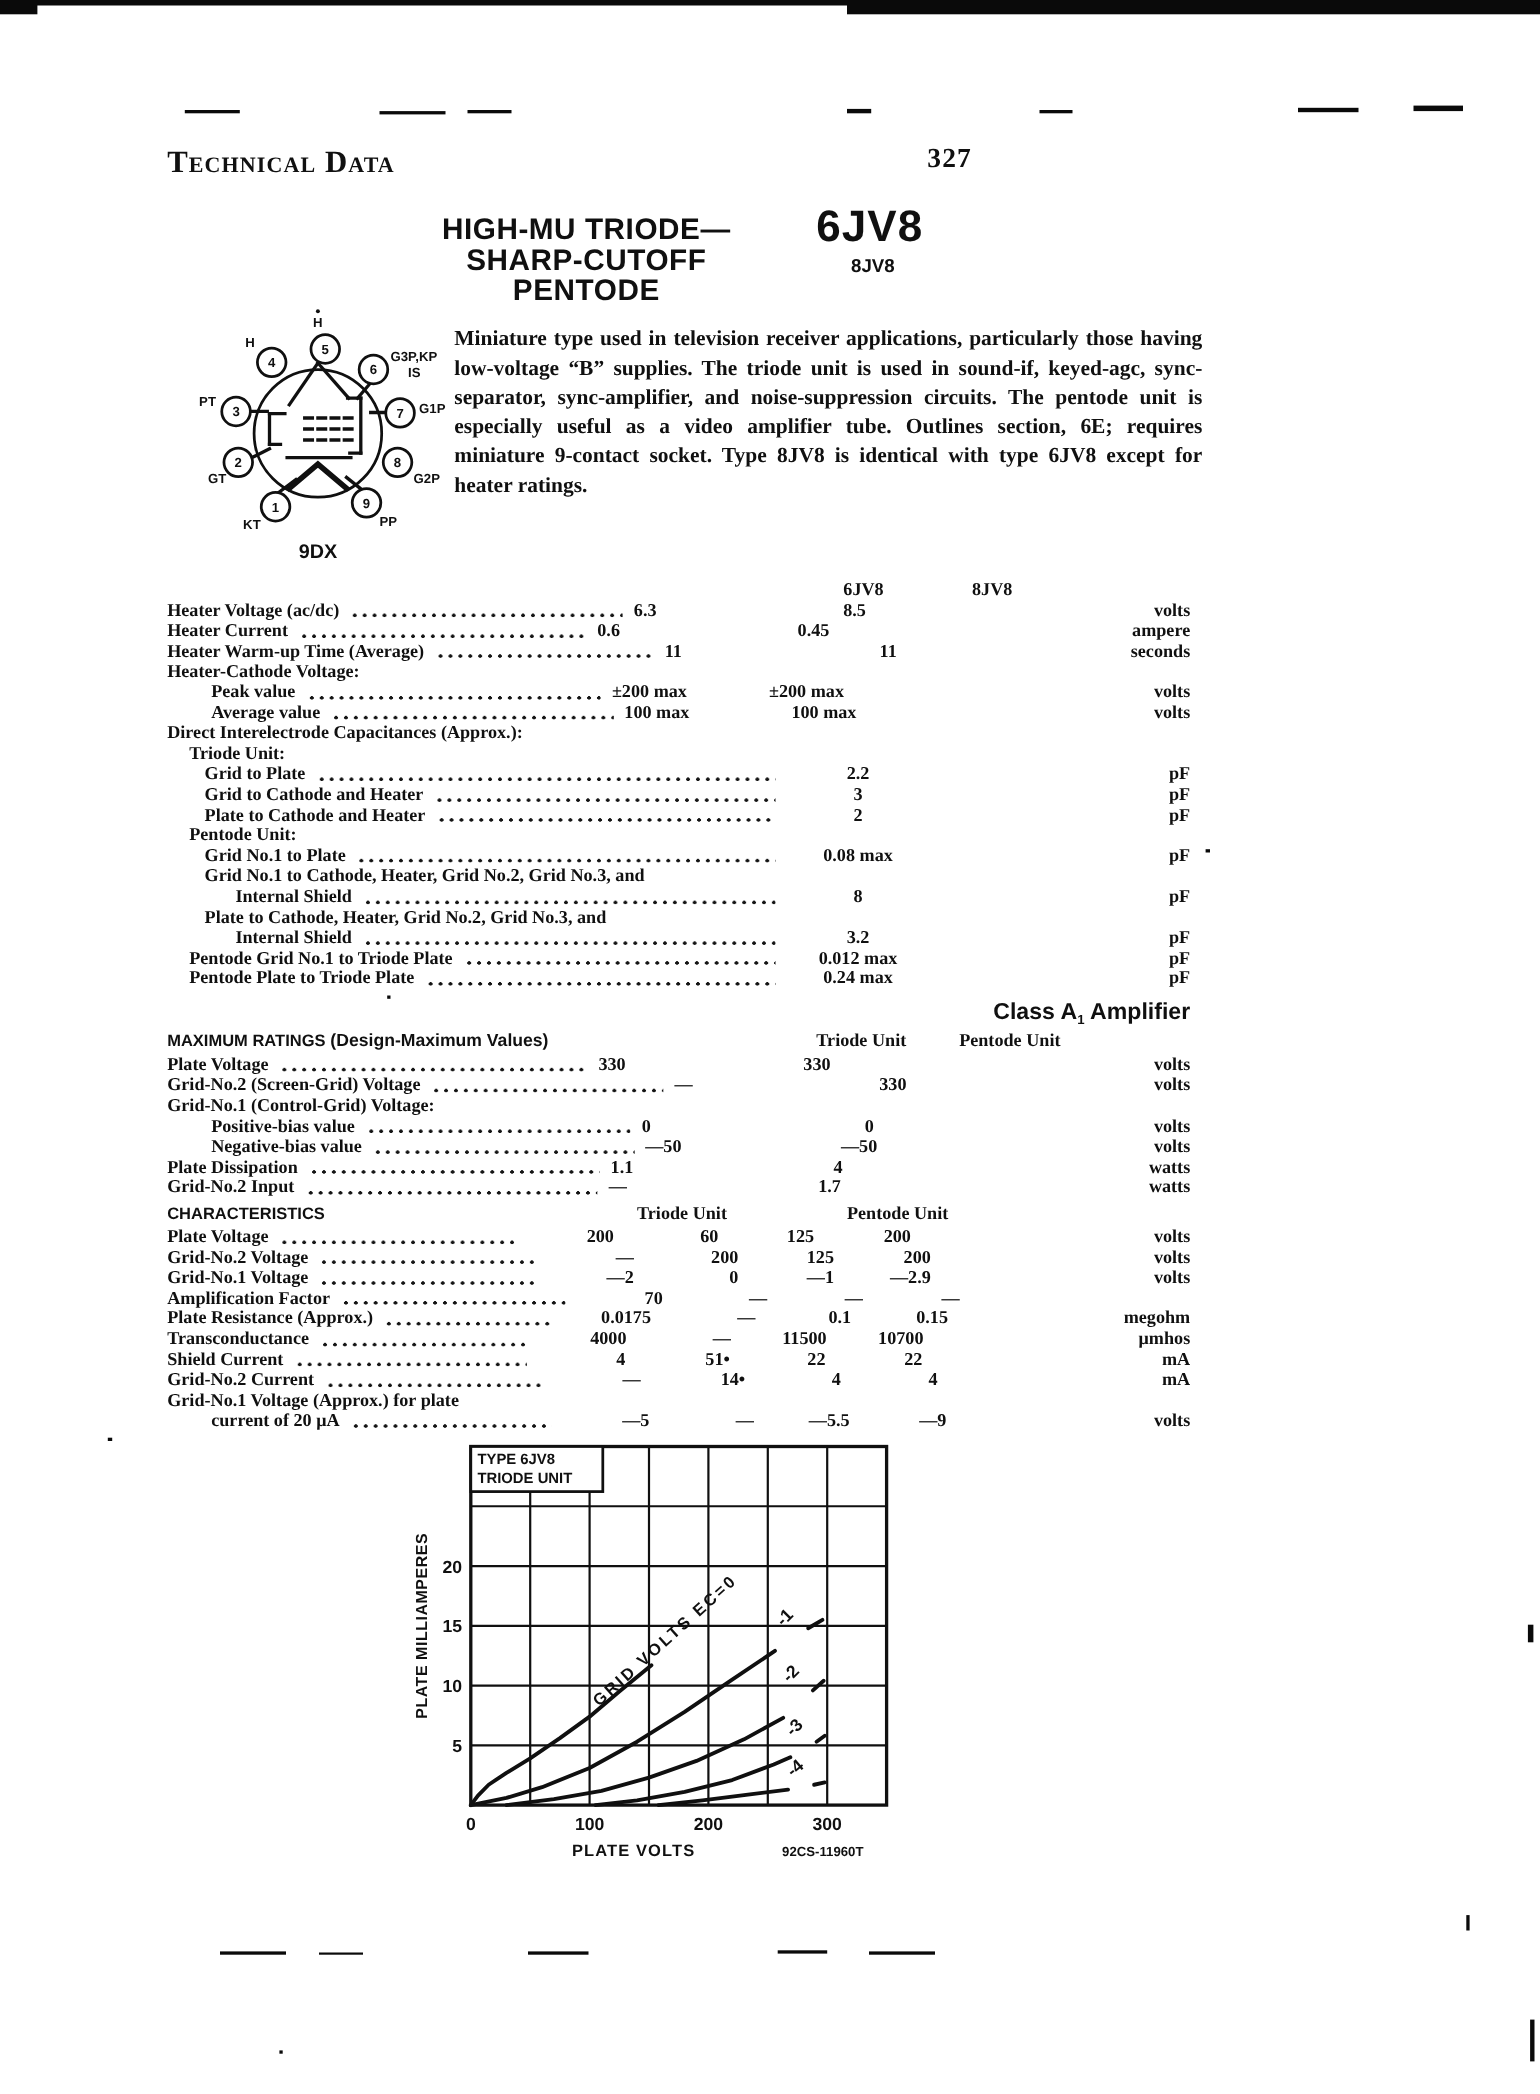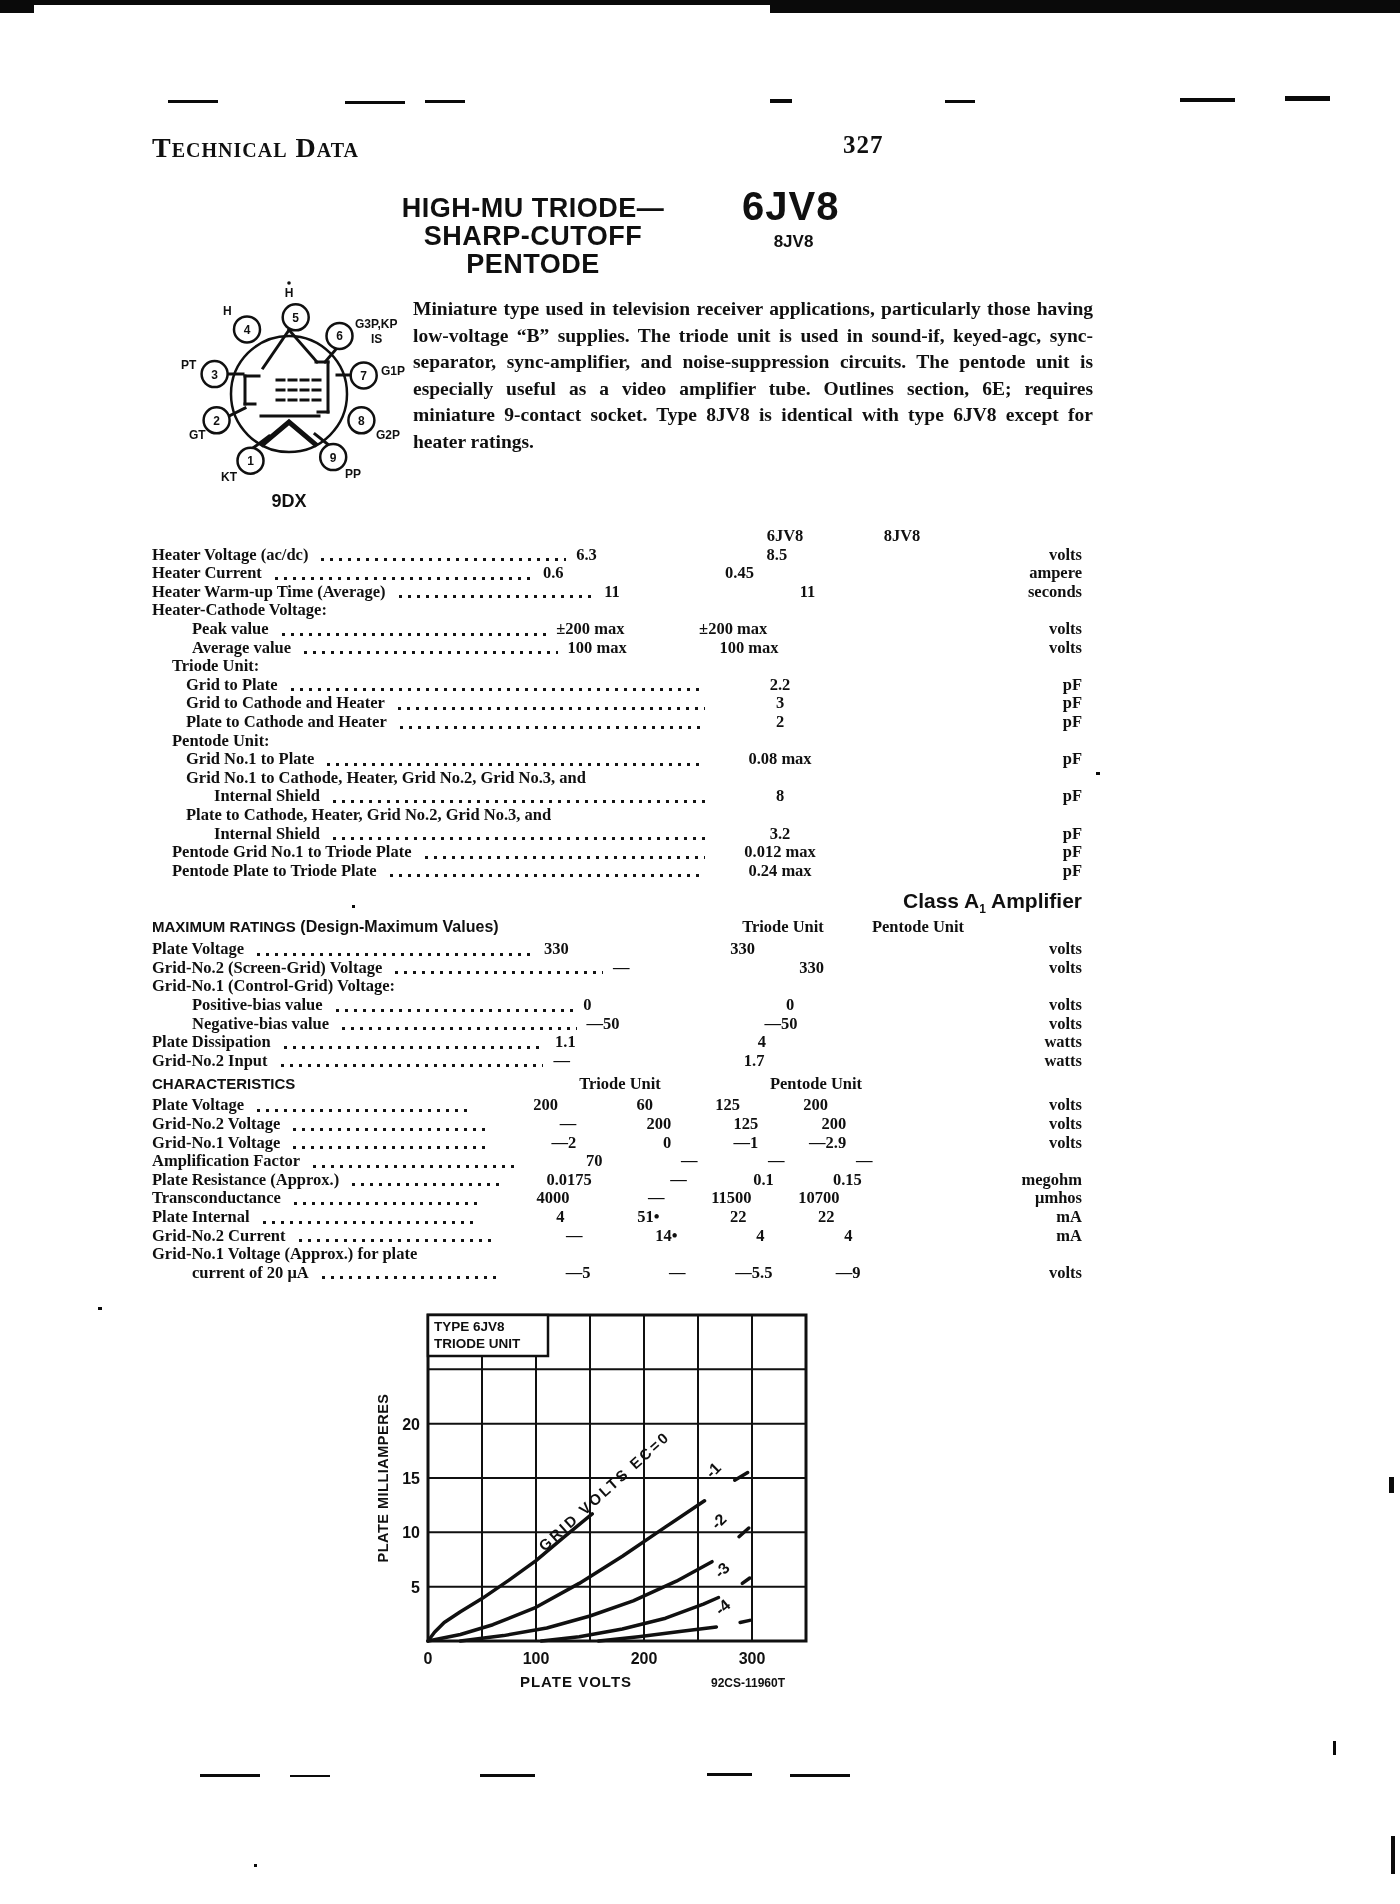--- a/index.html
+++ b/index.html
@@ -188,20 +188,23 @@
     </div>
     <div class="trow">
       <span class="lbl i4">Average value</span>
       <span class="dots"></span>
       <span class="c1">100 max</span>
       <span class="c2">100 max</span>
       <span class="unit">volts</span>
     </div>
 
     <div class="trow">
+      <span class="lbl">Direct Interelectrode Capacitances (Approx.):</span>
+    </div>
+    <div class="trow">
       <span class="lbl i1">Triode Unit:</span>
     </div>
     <div class="trow">
       <span class="caps-lead">
           <span class="lbl i2">Grid to Plate</span>
           <span class="dots"></span>
         </span>
       <span class="cv">2.2</span>
       <span class="unit">pF</span>
     </div>
@@ -379,21 +382,21 @@
     <div class="trow">
       <span class="lbl">Transconductance</span>
       <span class="dots"></span>
       <span class="ct">4000</span>
       <span class="cp1">—</span>
       <span class="cp2">11500</span>
       <span class="cp3">10700</span>
       <span class="unit">μmhos</span>
     </div>
     <div class="trow">
-      <span class="lbl">Plate Internal</span>
+      <span class="lbl">Shield Current</span>
       <span class="dots"></span>
       <span class="ct">4</span>
       <span class="cp1">51•</span>
       <span class="cp2">22</span>
       <span class="cp3">22</span>
       <span class="unit">mA</span>
     </div>
     <div class="trow">
       <span class="lbl">Grid-No.2 Current</span>
       <span class="dots"></span>

